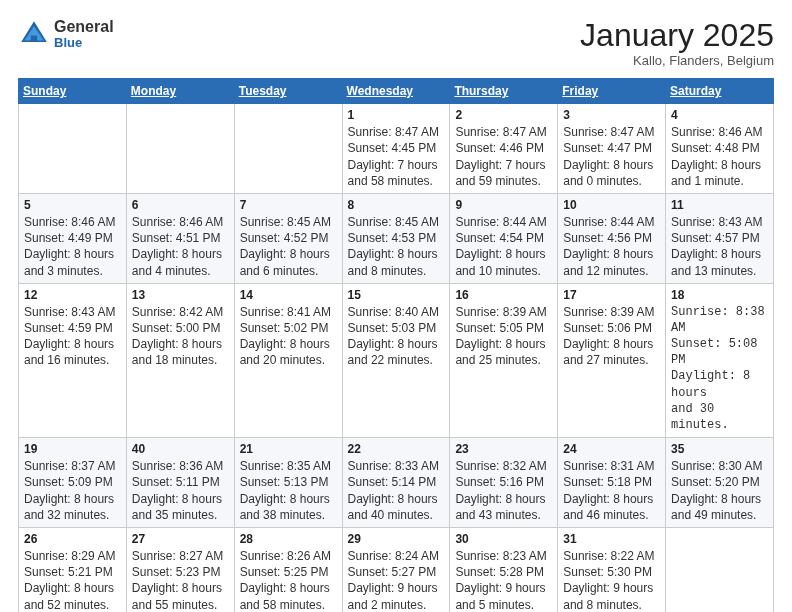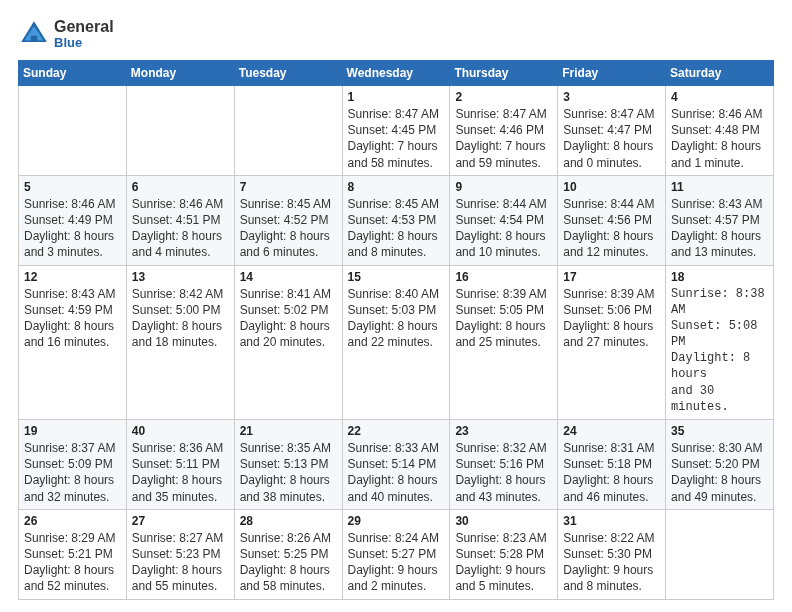--- a/index.html
+++ b/index.html
@@ -65,20 +65,21 @@
       border: 1px solid #ccc;
     }
     .calendar-table th {
       background: #2a6db5;
       color: #fff;
       font-size: 12px;
       font-weight: bold;
       padding: 5px 4px;
       text-align: left;
       border: 1px solid #2a6db5;
+      text-decoration: underline;
     }
     .calendar-table td {
       vertical-align: top;
       width: calc(100% / 7);
       border: 1px solid #ccc;
       padding: 4px 5px;
       font-size: 10px;
       color: #333;
       min-height: 80px;
       background: #fff;
@@ -110,20 +111,24 @@
     <div class="logo">
       <svg class="logo-icon" viewBox="0 0 40 40">
         <polygon points="20,4 36,30 4,30" fill="#2266aa"></polygon>
         <polygon points="20,10 32,28 8,28" fill="#4499dd"></polygon>
         <rect x="16" y="22" width="8" height="8" fill="#2266aa"></rect>
       </svg>
       <div class="logo-text">
         <span class="logo-general">General</span>
         <span class="logo-blue">Blue</span>
       </div>
+    </div>
+    <div class="title-block">
+      <div class="month-title">January 2025</div>
+      <div class="location">Kallo, Flanders, Belgium</div>
     </div>
   </div>
 
   <table class="calendar-table">
     <thead>
       <tr>
         <th>Sunday</th>
         <th>Monday</th>
         <th>Tuesday</th>
         <th>Wednesday</th>

